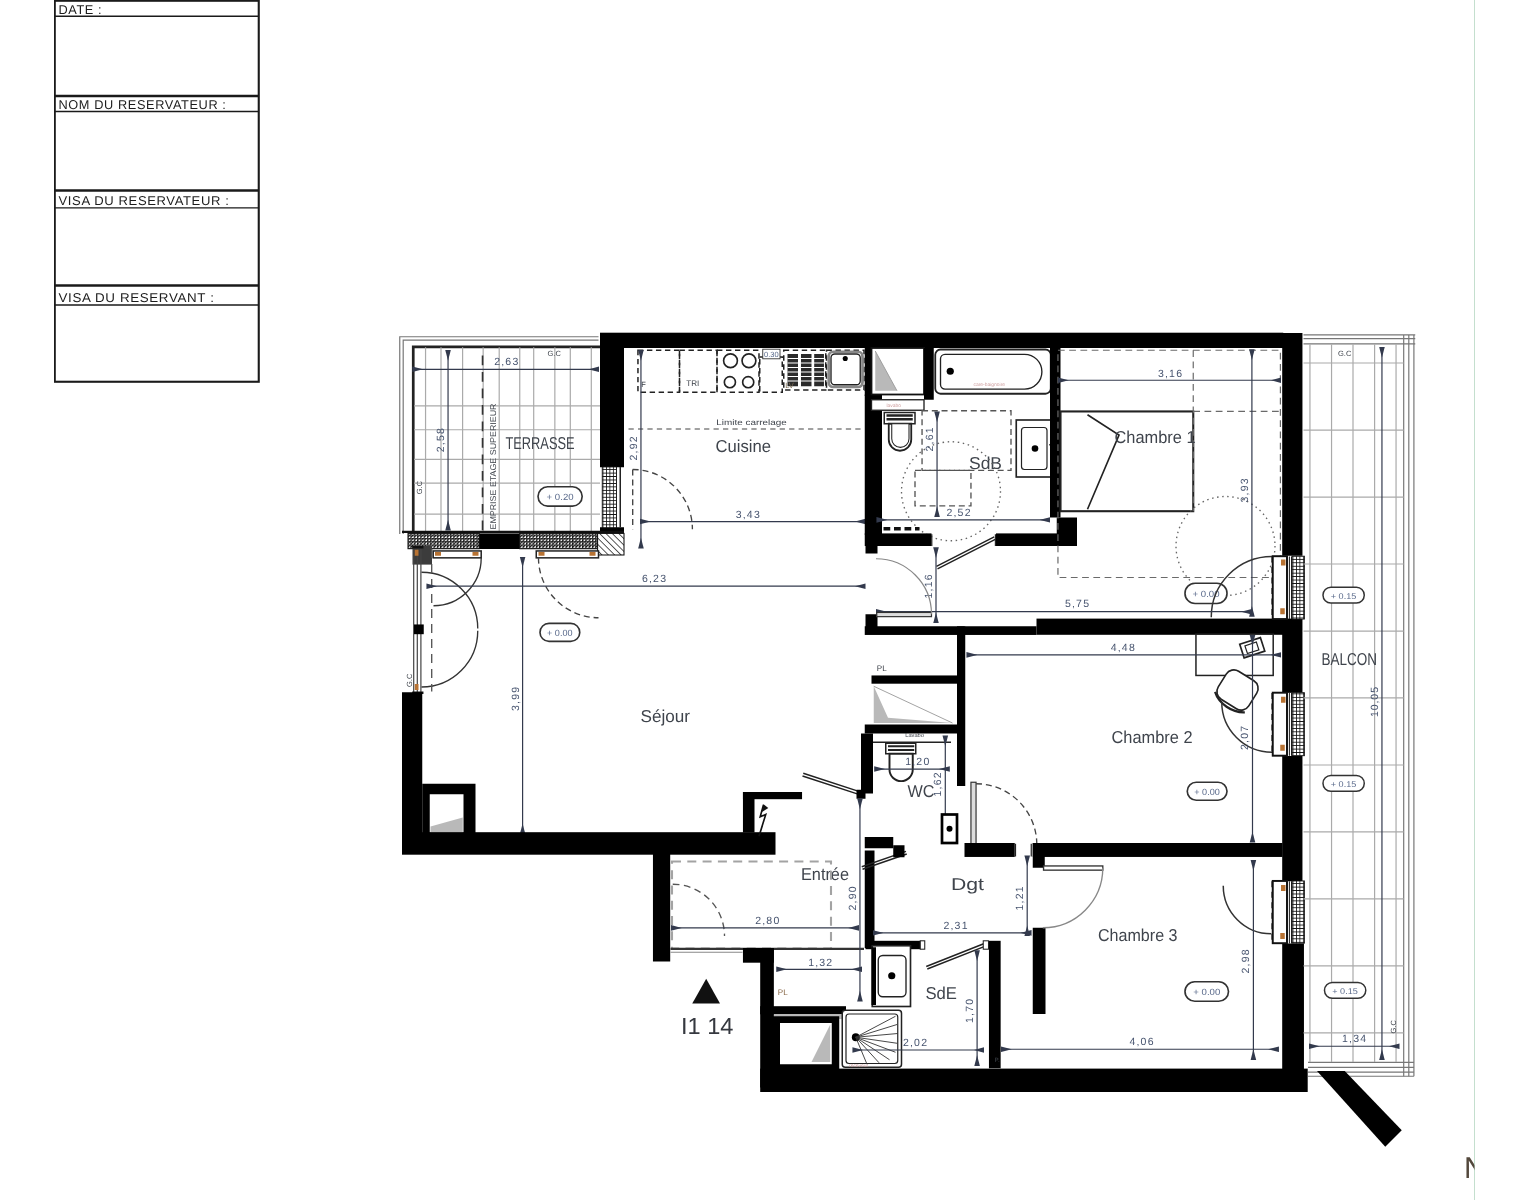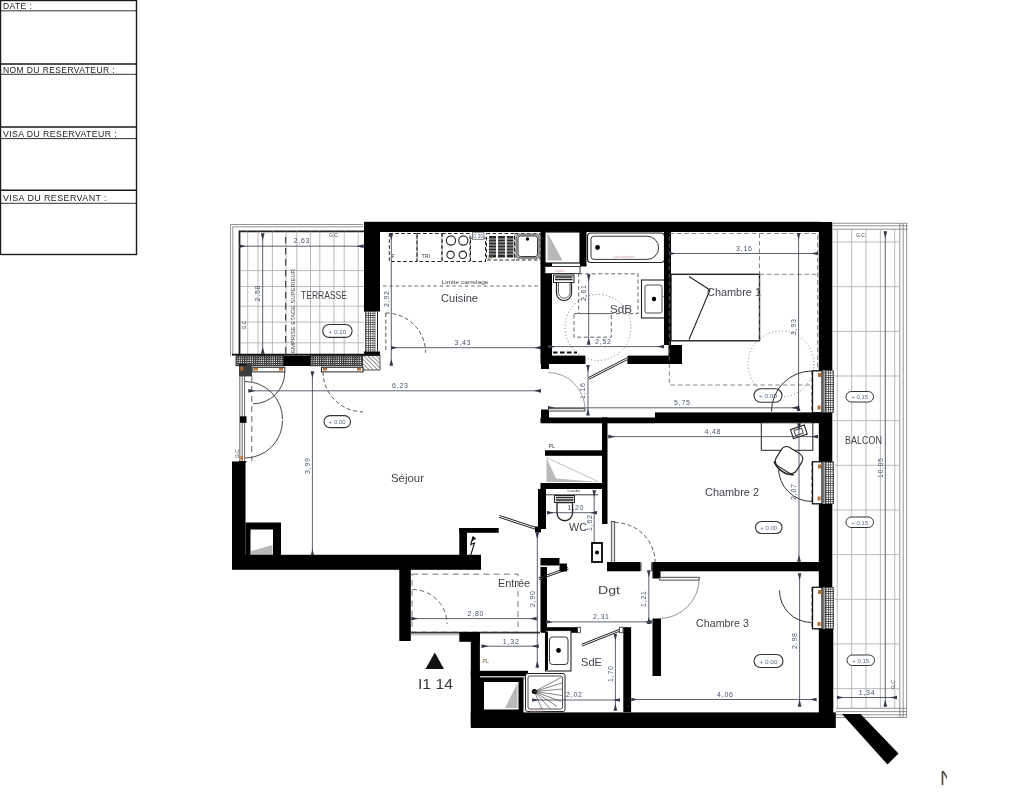--- a/index.html
+++ b/index.html
@@ -1,17 +1,17 @@
 <!DOCTYPE html>
 <html><head>
 <meta charset="utf-8">
 <style>
   html,body{margin:0;padding:0;background:#fff;}
   #page{position:relative;width:947px;height:800px;background:#15803d;overflow:hidden;
-        font-family:"Liberation Sans",sans-serif;}
+        font-family:"Liberation Sans",sans-serif;margin-left:36px;}
   svg{position:absolute;top:0;left:0;}
   text{font-family:"Liberation Sans",sans-serif;}
   .rm{fill:#3f444c;font-size:11.5px;}
   .dim{fill:#46536e;font-size:7px;}
   .tiny{fill:#3f444c;font-size:5px;}
   .tb{fill:#1c1c1c;font-size:8.5px;letter-spacing:.4px;}
 </style>
 </head>
 <body>
 <div id="page">

